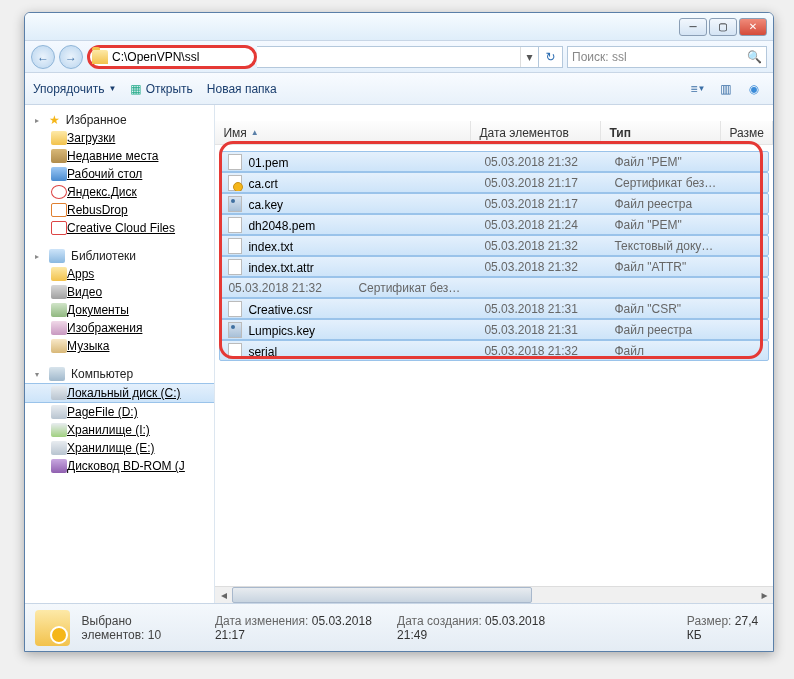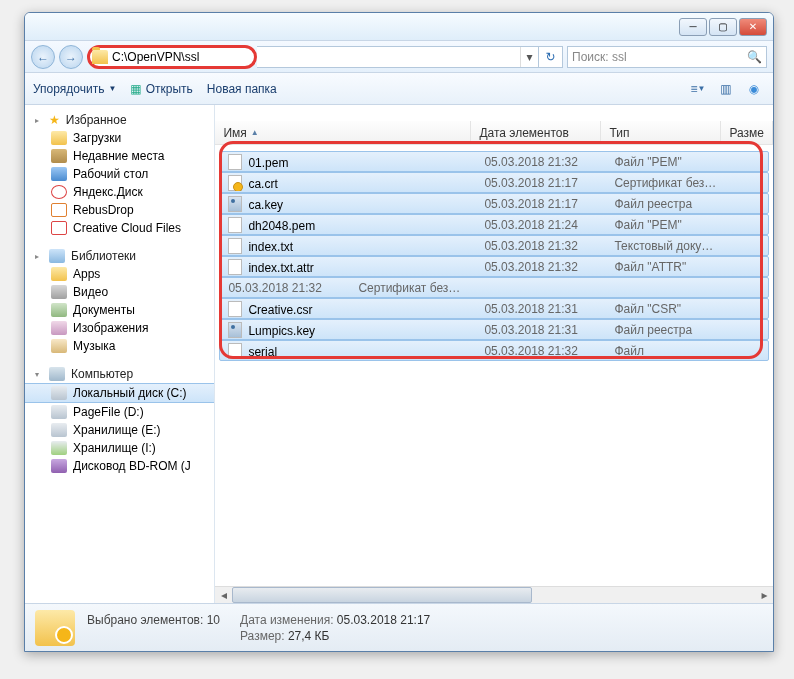--- a/index.html
+++ b/index.html
@@ -26,21 +26,21 @@
 .toolbtn { display: flex; align-items: center; gap: 4px; color: #1a3e6e; cursor: pointer; font-size: 12px; }
 .toolbtn .tri { font-size: 8px; }
 .toolg { margin-left: auto; display: flex; gap: 6px; align-items: center; }
 .iconbtn { width: 22px; height: 20px; border: 1px solid transparent; display: flex; align-items: center; justify-content: center; color: #3a6ea5; cursor: pointer; }
 .body { display: flex; height: calc(100% - 28px - 32px - 32px - 48px); }
 .sidebar { width: 192px; border-right: 1px solid #dce6f0; overflow-y: auto; padding: 6px 0; }
 .sgroup { margin-bottom: 10px; }
 .sgtitle { display: flex; align-items: center; gap: 6px; padding: 2px 10px; font-size: 12px; color: #222; }
 .sgtitle .tri { color: #888; font-size: 8px; width: 8px; }
 .sgtitle .star { color: #f5b619; }
-.sitem { display: flex; align-items: center; gap: 6px; padding: 2px 10px 2px 26px; cursor: pointer; }
+.sitem { display: flex; align-items: center; padding: 2px 10px 2px 26px; cursor: pointer; text-decoration: underline; }
 .sitem.sel { background: linear-gradient(#e4f0fc,#cde4f9); border: 1px solid #9ac3ea; border-left: none; border-right: none; }
 .ficon { width: 16px; height: 14px; border-radius: 2px; display: inline-block; }
 .dl { background: linear-gradient(#fde9a8,#f2c24c); }
 .recent { background: linear-gradient(#d8b878,#b08c4c); }
 .desk { background: linear-gradient(#9cc8f5,#4a8bd0); }
 .yadisk { background: #fff; border: 1px solid #d44; border-radius: 50%; }
 .rebus { background: #fff; border: 1px solid #e08030; }
 .cc { background: #fff; border: 1px solid #d44; color: #d44; font-size: 8px; text-align: center; line-height: 12px; }
 .lib { background: linear-gradient(#cde4f9,#8ab8e0); }
 .libapps { background: linear-gradient(#fde9a8,#f2c24c); }
@@ -50,21 +50,21 @@
 .libmus { background: linear-gradient(#f8e8c8,#d8b878); }
 .comp { background: linear-gradient(#d8e4ec,#a0b8cc); }
 .drive { background: linear-gradient(#e8ecf0,#b8c4d0); }
 .driveusb { background: linear-gradient(#e8ecf0,#a0d080); }
 .bdrom { background: linear-gradient(#c8a8e0,#9060b0); }
 .main { flex: 1; display: flex; flex-direction: column; position: relative; margin-top: 16px; }
 .colhdr { height: 24px; display: flex; border-bottom: 1px solid #e4e4e4; background: linear-gradient(#fdfdfd,#f2f2f2); }
 .colhdr > div { padding: 4px 8px; border-right: 1px solid #e4e4e4; color: #333; display: flex; align-items: center; gap: 4px; }
 .c-name { width: 256px; }
 .c-date { width: 130px; }
-.c-type { width: 120px; }
+.c-type { width: 120px; font-weight: bold; }
 .c-size { flex: 1; }
 .sortind { font-size: 8px; color: #5a7fa8; }
 .filehl { position: absolute; top: 20px; left: 4px; right: 10px; height: 218px; border: 3px solid #e53935; border-radius: 14px; pointer-events: none; z-index: 5; }
 .filelist { padding: 6px 4px; }
 .frow { display: flex; align-items: center; height: 21px; cursor: pointer; }
 .frow.sel { background: linear-gradient(#e4f0fc,#cde4f9); border: 1px solid #9ac3ea; border-radius: 2px; }
 .frow > div { padding: 0 8px; white-space: nowrap; overflow: hidden; text-overflow: ellipsis; }
 .fc-name { width: 256px; display: flex; align-items: flex-end; gap: 6px; }
 .fc-date { width: 130px; color: #666; }
 .fc-type { width: 120px; color: #666; }
@@ -72,21 +72,21 @@
 .fi-cert::after { content:""; position:absolute; bottom:-2px; right:-2px; width:8px; height:8px; background:#f5b619; border-radius:50%; border:1px solid #c89018; }
 .fi-key { background: linear-gradient(#d8e4f0,#a8c0d8); }
 .fi-key::after { content:""; position:absolute; top:2px; left:2px; width:4px; height:4px; border-radius:50%; background:#4070a0; }
 .hscroll { height: 17px; background: #f0f0f0; border-top: 1px solid #ddd; margin-top: auto; display: flex; align-items: center; }
 .hscroll .ar { width: 17px; text-align: center; color: #666; cursor: pointer; }
 .hscroll .track { flex: 1; height: 100%; position: relative; }
 .hscroll .thumb { position: absolute; left: 0; width: 300px; height: 100%; background: linear-gradient(#e8ecf0,#c8d4e0); border: 1px solid #a8b8cc; border-radius: 2px; }
 .statusbar { height: 48px; background: linear-gradient(#f4f8fc,#e4ecf4); border-top: 1px solid #c8d6e6; display: flex; align-items: center; padding: 4px 10px; gap: 12px; }
 .sbicon { width: 40px; height: 36px; background: linear-gradient(#fde9a8,#f2c24c); border-radius: 4px; position: relative; }
 .sbicon::after { content:""; position:absolute; bottom:2px; right:2px; width:14px; height:14px; background:#f5b619; border-radius:50%; border:2px solid #fff; }
-.sbtext { display: flex; flex-direction: column; gap: 2px; font-size: 11px; color: #444; }
+.sbtext { display: flex; flex-direction: row; gap: 2px; font-size: 11px; color: #444; }
 .sbline { display: flex; gap: 20px; }
 .sblbl { color: #666; }
 .sbval { color: #333; }
 </style>
 </head>
 <body>
 
 <div class="window">
 
   <div class="titlebar">
@@ -207,26 +207,26 @@
         <div id="comp-items">
             <div class="sitem sel">
               <span class="ficon drive"></span>
               <span>Локальный диск (C:)</span>
             </div>
             <div class="sitem">
               <span class="ficon drive"></span>
               <span>PageFile (D:)</span>
             </div>
             <div class="sitem">
+              <span class="ficon driveusb"></span>
+              <span>Хранилище (I:)</span>
+            </div>
+            <div class="sitem">
               <span class="ficon drive"></span>
               <span>Хранилище (E:)</span>
-            </div>
-            <div class="sitem">
-              <span class="ficon driveusb"></span>
-              <span>Хранилище (I:)</span>
             </div>
             <div class="sitem">
               <span class="ficon bdrom"></span>
               <span>Дисковод BD-ROM (J</span>
             </div>
           </div>
       </div>
     </div>
 
     <div class="main">
@@ -334,20 +334,21 @@
     </div>
 
   </div>
 
   <div class="statusbar">
     <div class="sbicon"></div>
     <div class="sbtext">
       <div class="sbline">
         <span>Выбрано элементов: 10</span>
         <span><span class="sblbl">Дата изменения:</span> <span class="sbval">05.03.2018 21:17</span></span>
+        <span><span class="sblbl">Дата создания:</span> <span class="sbval">05.03.2018 21:49</span></span>
       </div>
       <div class="sbline">
         <span style="visibility:hidden;">Выбрано элементов: 10</span>
         <span><span class="sblbl">Размер:</span> <span class="sbval">27,4 КБ</span></span>
       </div>
     </div>
   </div>
 
 </div>
 

